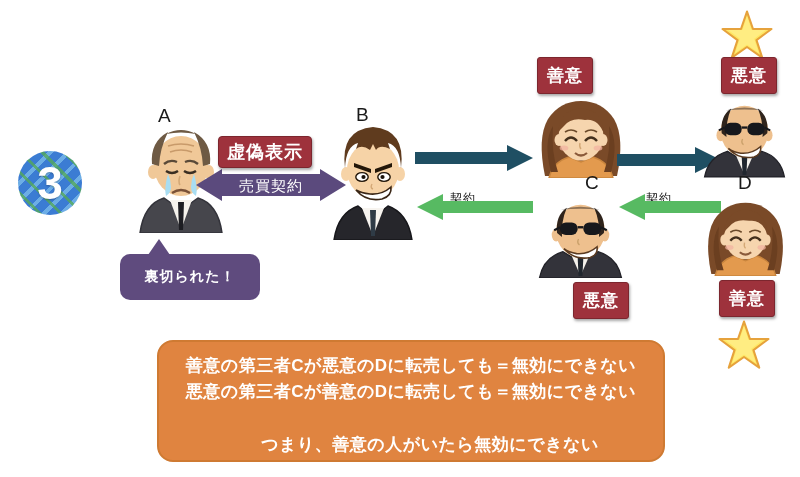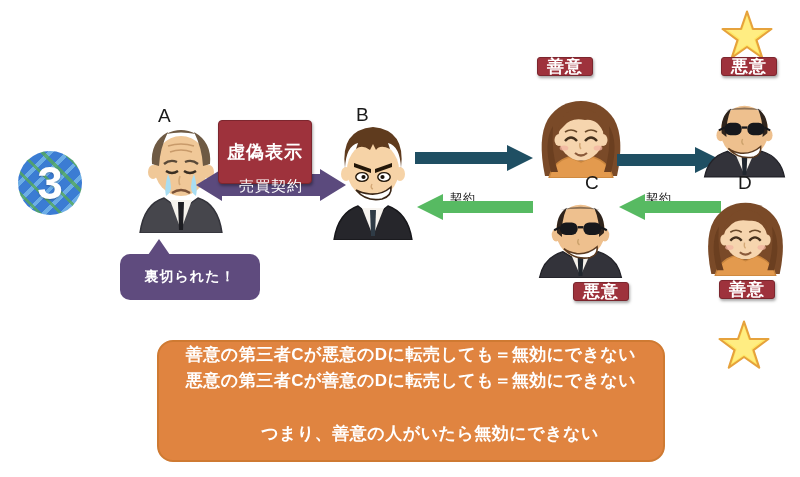--- a/index.html
+++ b/index.html
@@ -20,28 +20,28 @@
   }
   #step-circle .num{
     color:#ffffff;font-size:46px;font-weight:bold;line-height:1;
     text-shadow:0 1px 2px rgba(0,0,0,.25);
   }
 
   .person-label{font-size:19px;color:#1a1a1a;font-weight:400;}
 
   .badge{
     background:#9e323c;color:#ffffff;font-size:17px;font-weight:bold;
-    padding:0 9px;border:1px solid #7c262e;border-radius:3px;
+    padding:9px 9px;border:1px solid #7c262e;border-radius:3px;
     box-shadow:1px 2px 3px rgba(0,0,0,.35);letter-spacing:1px;line-height:1;
   }
 
   #false-rep-box{
-    left:218px;top:120px;
+    left:218px;top:136px;
     background:#9e323c;color:#ffffff;font-size:18px;font-weight:bold;
-    padding:22px 8px;border:1px solid #7c262e;border-radius:4px;
+    padding:6px 8px;border:1px solid #7c262e;border-radius:4px;
     box-shadow:1px 2px 3px rgba(0,0,0,.35);letter-spacing:1px;line-height:1;z-index:3;
   }
 
   .arrow-label{font-size:12px;color:#111;letter-spacing:1px;margin-top:20px;}
   .on-arrow-text{
     color:#ffffff;font-size:15px;font-weight:normal;letter-spacing:1px;
     text-align:center;z-index:4;line-height:1;
   }
 
   #speech-bubble{
@@ -52,21 +52,21 @@
     position:absolute;top:-15px;left:28px;width:0;height:0;
     border-left:11px solid transparent;border-right:11px solid transparent;
     border-bottom:16px solid #5f4b7e;
   }
   #speech-bubble .txt{color:#fff;font-size:14px;font-weight:bold;letter-spacing:1px;}
 
   #summary-box{
     left:157px;top:340px;width:508px;height:122px;
     background:#e08440;border:2px solid #cf7a32;border-radius:16px;
     box-sizing:border-box;display:flex;flex-direction:column;align-items:center;
-    z-index:2;
+    padding-top:11px;z-index:2;
   }
   #summary-box .line{color:#ffffff;font-size:17px;font-weight:bold;line-height:1.55;letter-spacing:.5px;}
   #summary-box .conclusion{margin-top:26px;margin-left:38px;}
 
   svg.avatar{display:block;}
 </style>
 </head>
 <body>
 
 <div id="canvas">

